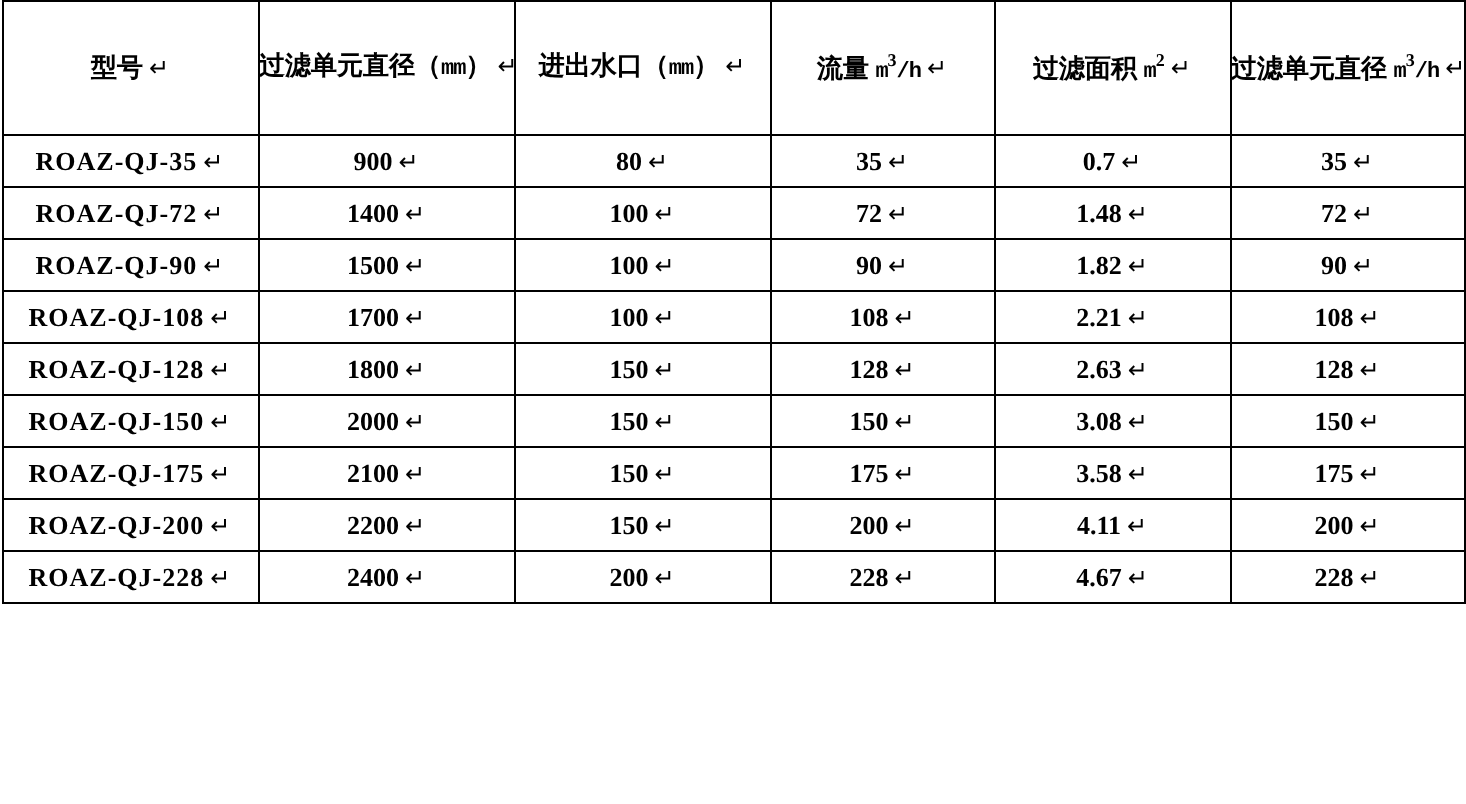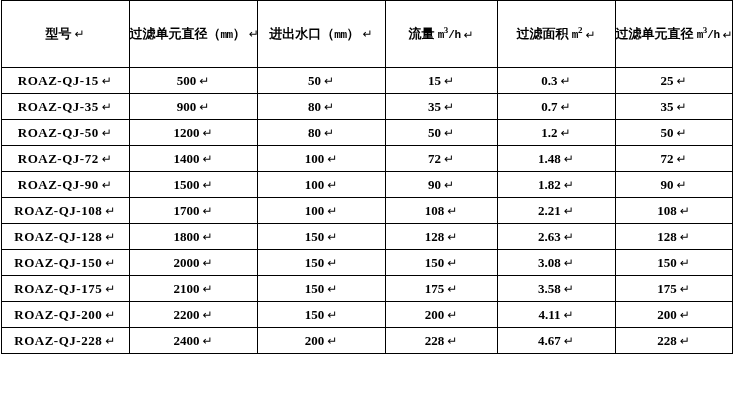--- a/index.html
+++ b/index.html
@@ -102,42 +102,26 @@
         <th>
           <span class="hdr"><span>过滤面积 </span><span class="unit-mono">m</span><span class="sup">2</span><span class="pilcrow">↵</span></span>
         </th>
         <th>
           <span class="hdr"><span>过滤单元直径 </span><span class="unit-mono">m</span><span class="sup">3</span><span class="unit-mono">/h</span><span class="pilcrow">↵</span></span>
         </th>
       </tr>
     </thead>
     <tbody id="tbody">
         <tr>
-          <td class="model"><span>ROAZ-QJ-15</span><span class="pilcrow">↵</span></td>
-          <td><span>500</span><span class="pilcrow">↵</span></td>
-          <td><span>50</span><span class="pilcrow">↵</span></td>
-          <td><span>15</span><span class="pilcrow">↵</span></td>
-          <td><span>0.3</span><span class="pilcrow">↵</span></td>
-          <td><span>25</span><span class="pilcrow">↵</span></td>
-        </tr>
-        <tr>
           <td class="model"><span>ROAZ-QJ-35</span><span class="pilcrow">↵</span></td>
           <td><span>900</span><span class="pilcrow">↵</span></td>
           <td><span>80</span><span class="pilcrow">↵</span></td>
           <td><span>35</span><span class="pilcrow">↵</span></td>
           <td><span>0.7</span><span class="pilcrow">↵</span></td>
           <td><span>35</span><span class="pilcrow">↵</span></td>
-        </tr>
-        <tr>
-          <td class="model"><span>ROAZ-QJ-50</span><span class="pilcrow">↵</span></td>
-          <td><span>1200</span><span class="pilcrow">↵</span></td>
-          <td><span>80</span><span class="pilcrow">↵</span></td>
-          <td><span>50</span><span class="pilcrow">↵</span></td>
-          <td><span>1.2</span><span class="pilcrow">↵</span></td>
-          <td><span>50</span><span class="pilcrow">↵</span></td>
         </tr>
         <tr>
           <td class="model"><span>ROAZ-QJ-72</span><span class="pilcrow">↵</span></td>
           <td><span>1400</span><span class="pilcrow">↵</span></td>
           <td><span>100</span><span class="pilcrow">↵</span></td>
           <td><span>72</span><span class="pilcrow">↵</span></td>
           <td><span>1.48</span><span class="pilcrow">↵</span></td>
           <td><span>72</span><span class="pilcrow">↵</span></td>
         </tr>
         <tr>

